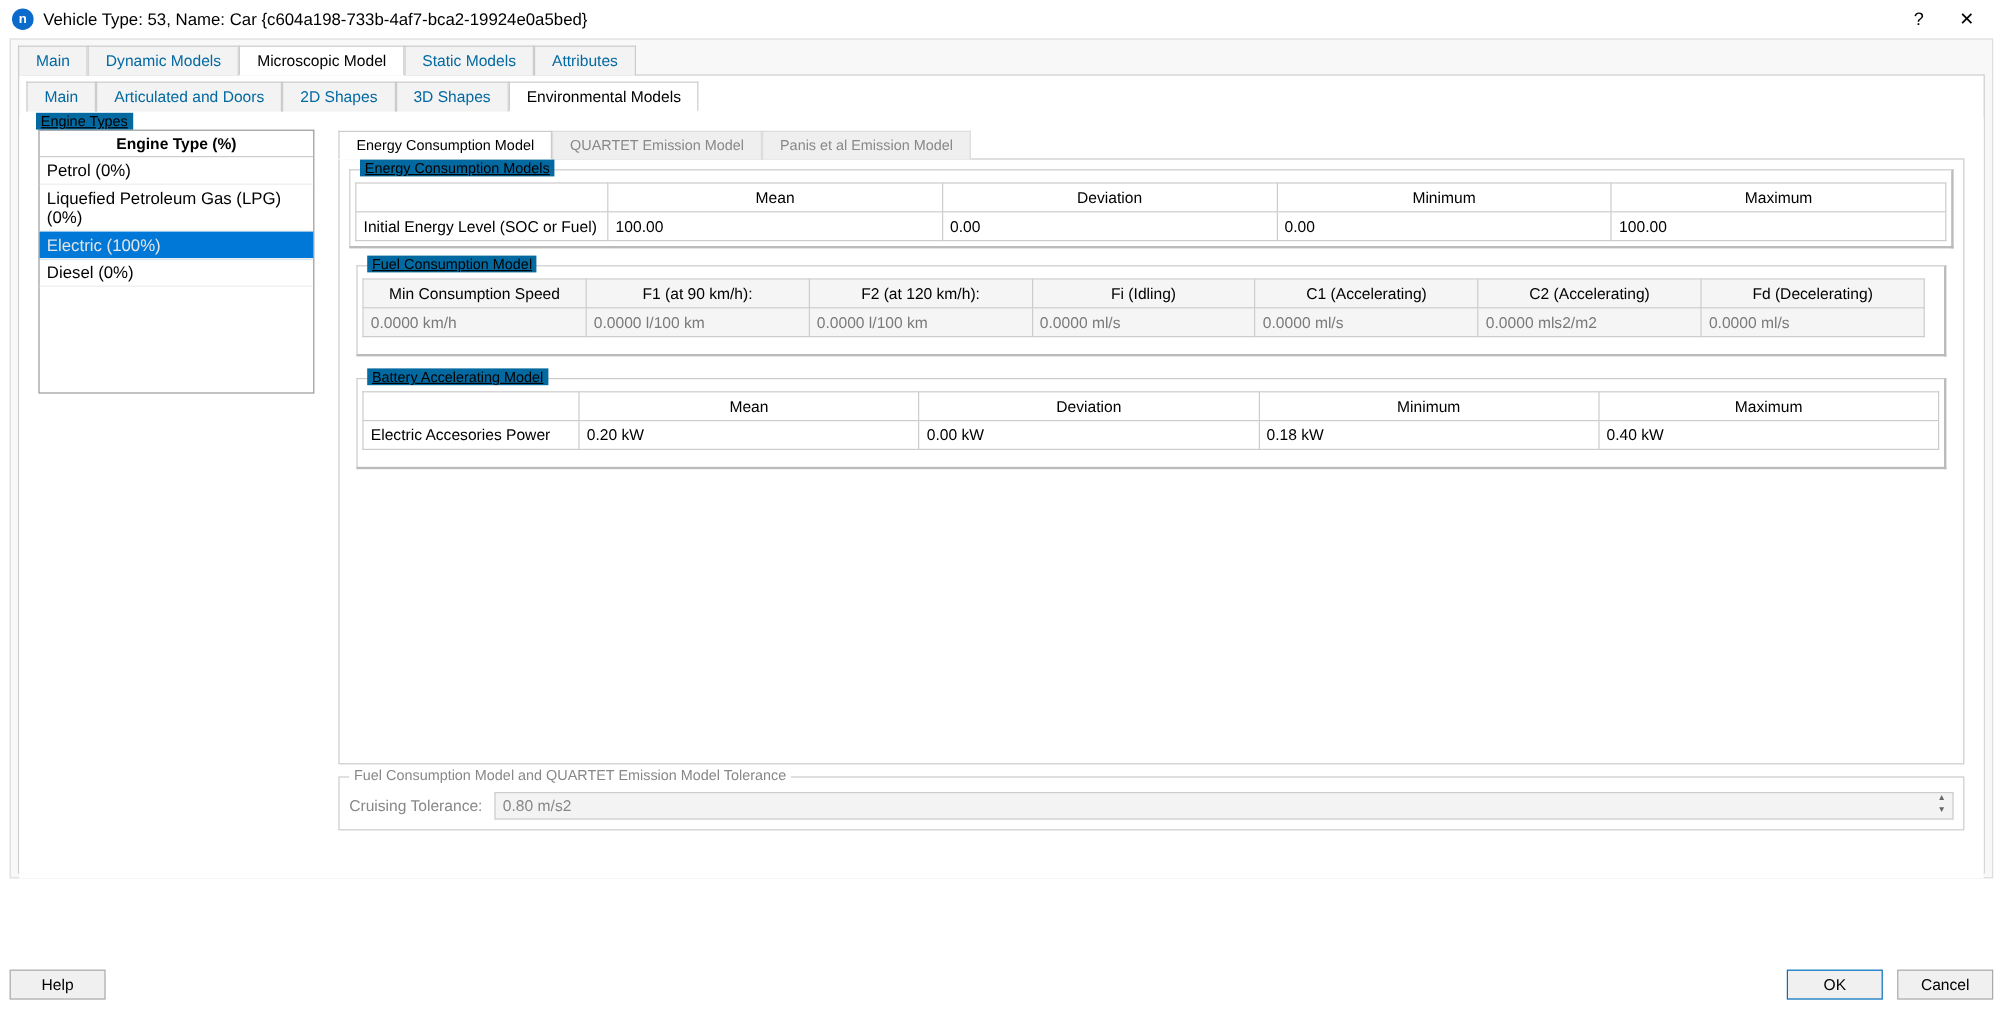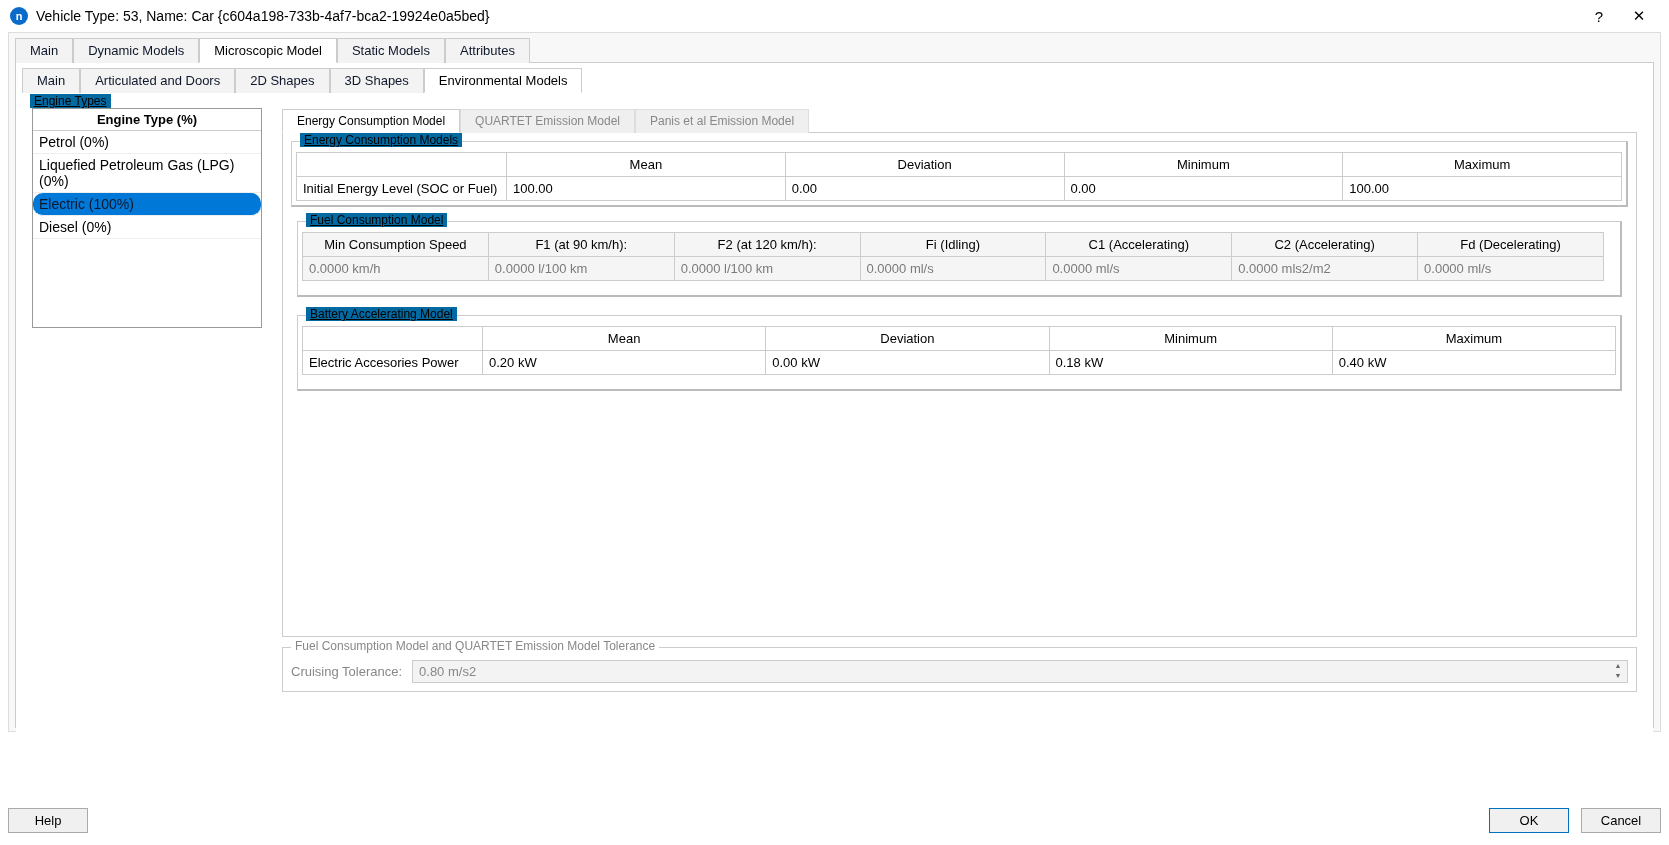--- a/index.html
+++ b/index.html
@@ -50,21 +50,21 @@
   border-bottom: none;
   background: #f3f3f3;
   margin-right: 0;
   cursor: pointer;
   font-size: 13px;
 }
 .tab.active {
   background: #fff;
   border-bottom: 1px solid #fff;
 }
-.tab:not(.active) { color: #0f172a; }
+.tab:not(.active) { color: #0369a1; }
 .tab-body {
   border: 1px solid #ccc;
   background: #fff;
   margin: 0 6px;
   height: calc(100% - 32px);
   padding: 0;
 }
 .tab-body-inner {
   border: none;
   background: #fff;
@@ -99,21 +99,21 @@
   font-weight: 700;
   padding: 3px 0;
   border-bottom: 1px solid #ccc;
 }
 .engine-list .row {
   padding: 3px 6px;
   border-bottom: 1px solid #eee;
   font-size: 14px;
   cursor: pointer;
 }
-.engine-list .row.selected { background: #0078d7; color: #0f172a; border-radius: 10px; }
+.engine-list .row.selected { background: #0078d7; color: #e5e5e5; }
 .modeltabs {
   display: flex;
   margin: 10px 10px 0 10px;
   position: relative;
   top: 1px;
 }
 .modeltabs .tab { font-size: 12px; padding: 4px 14px; }
 .modeltabs .tab:not(.active) { background: #efefef; color: #888; border-color: #ddd; }
 .model-body {
   border: 1px solid #ccc;

